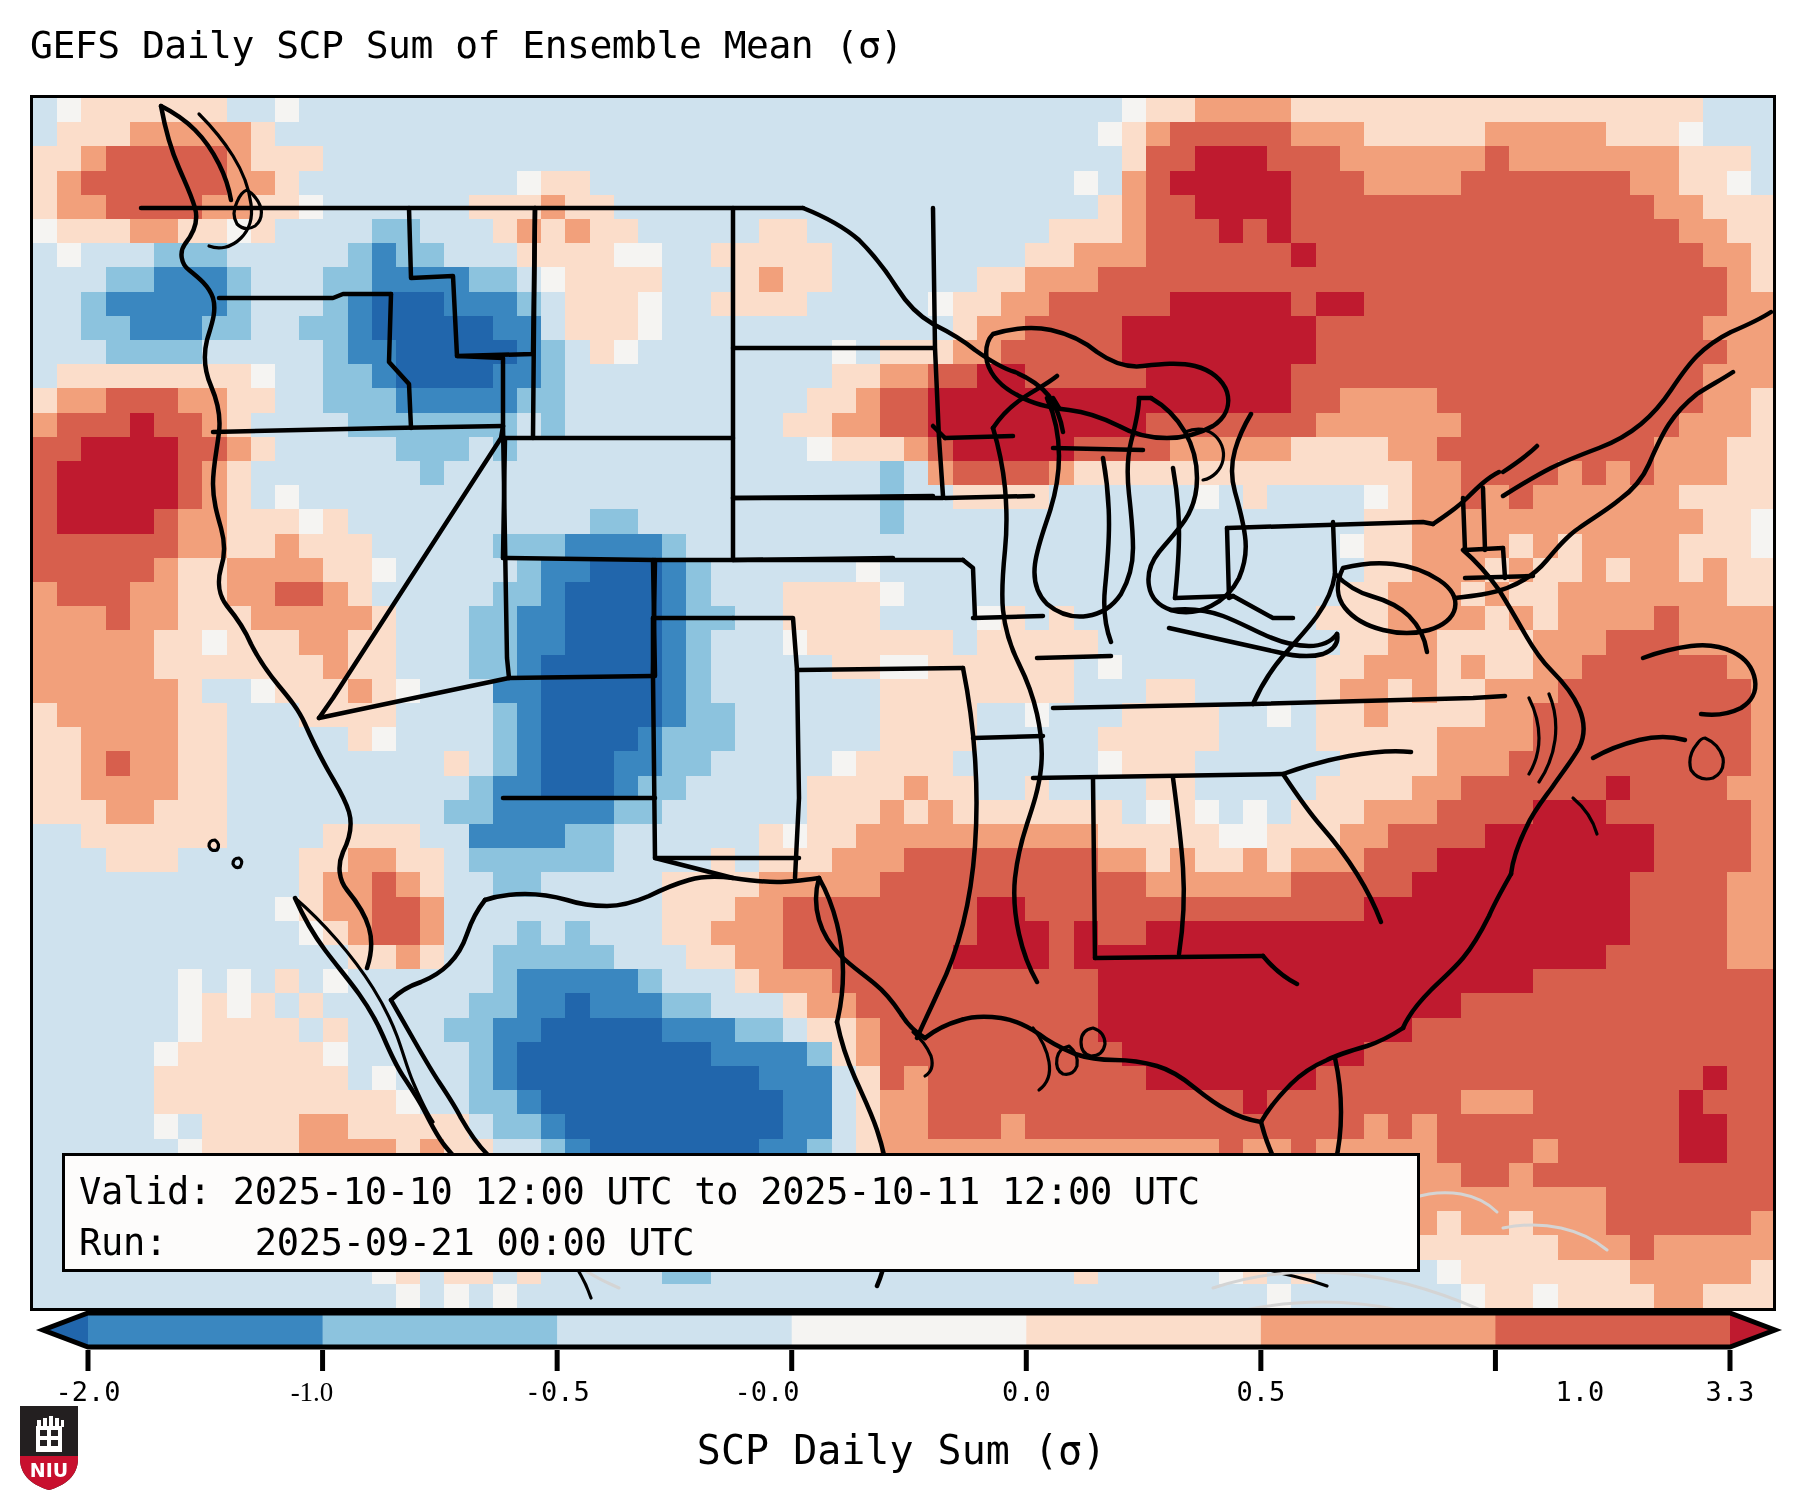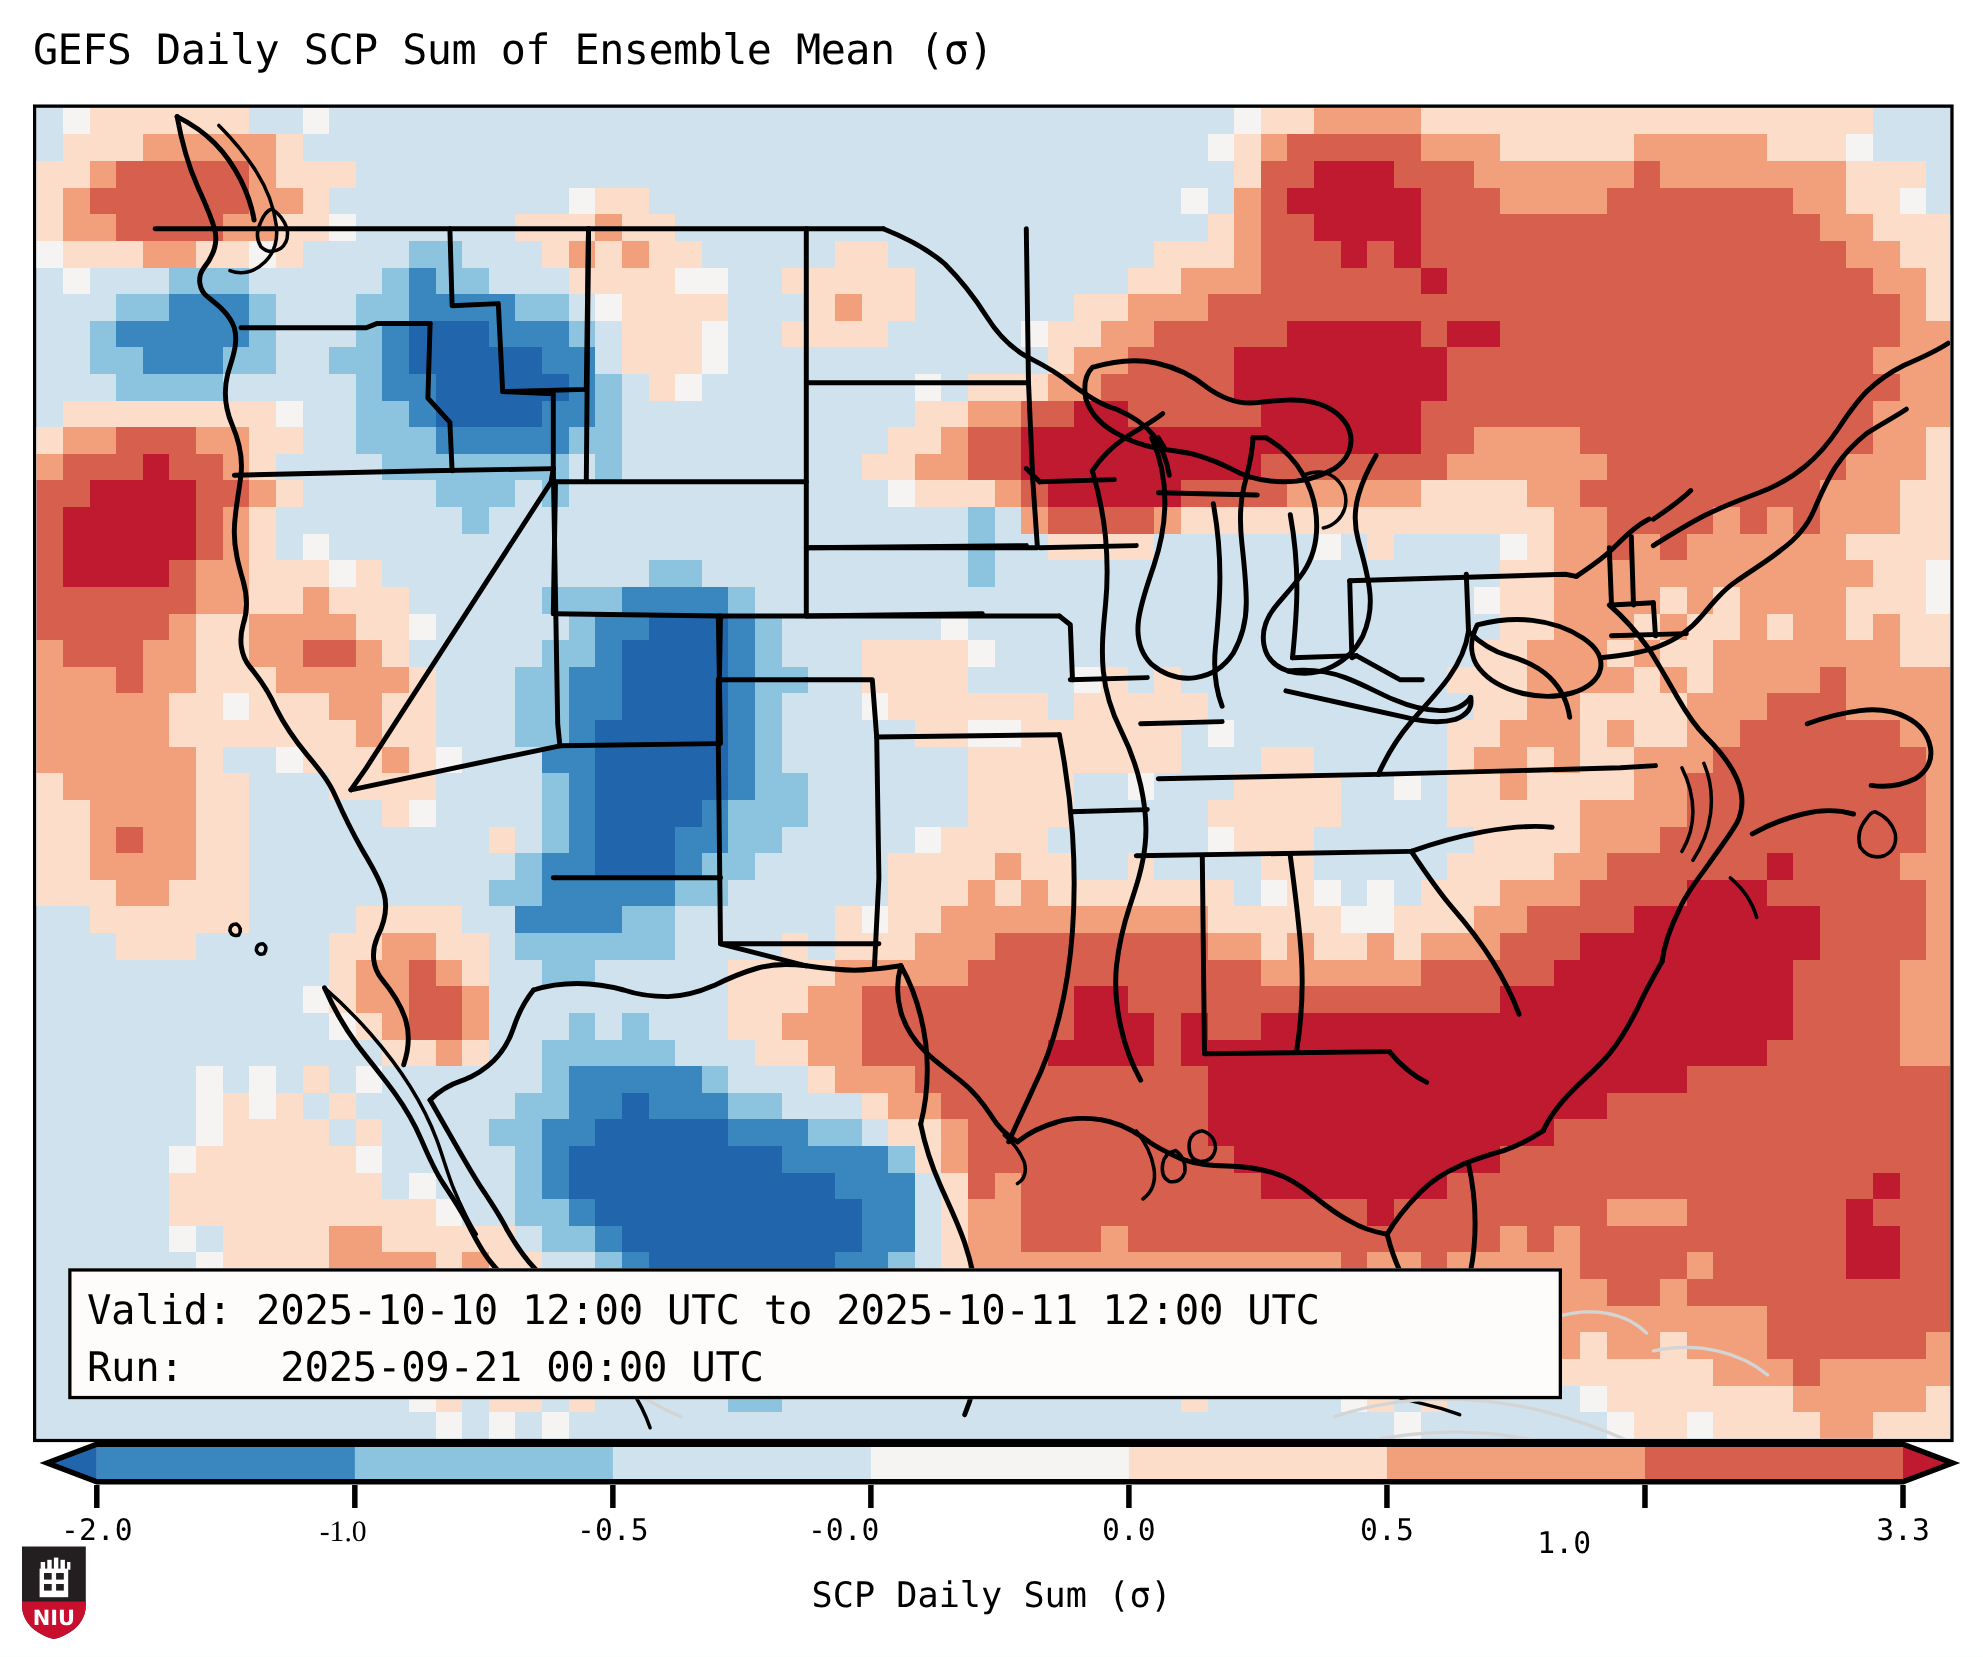--- a/index.html
+++ b/index.html
@@ -106,21 +106,21 @@
     transform: translateX(-50%);
     white-space: nowrap;
   }
 
   #cbar-axis-label {
     position: absolute;
     left: 0;
     top: 1425px;
     width: 1803px;
     text-align: center;
-    font-size: 32px;
+    font-size: 40px;
     line-height: 50px;
     color: #000000;
     white-space: nowrap;
   }
 
   
   #niu-logo {
     position: absolute;
     left: 18px;
     top: 1404px;
@@ -310,21 +310,21 @@
         </g>
     </svg>
   </div>
   <div id="cbar-ticklabels">
       <div class="cbar-tick-label" style="left: 88px;">-2.0</div>
       <div class="cbar-tick-label" style="left: 312px; font-family: Liberation Serif, serif;">-1.0</div>
       <div class="cbar-tick-label" style="left: 557.143px;">-0.5</div>
       <div class="cbar-tick-label" style="left: 767px;">-0.0</div>
       <div class="cbar-tick-label" style="left: 1026.29px;">0.0</div>
       <div class="cbar-tick-label" style="left: 1260.86px;">0.5</div>
-      <div class="cbar-tick-label" style="left: 1422px; margin-top: 12px;">1.0</div>
+      <div class="cbar-tick-label" style="left: 1580px;">1.0</div>
       <div class="cbar-tick-label" style="left: 1730px;">3.3</div>
     </div>
 
   <div id="cbar-axis-label">SCP Daily Sum (σ)</div>
 
   <svg id="niu-logo" viewBox="0 0 62 88">
     <path d="M2 2 H60 V55 C60 72 46 82 31 86 C16 82 2 72 2 55 Z" fill="#231f20"></path>
     <path d="M2 52 H60 V55 C60 72 46 82 31 86 C16 82 2 72 2 55 Z" fill="#c8102e"></path>
     <g fill="#ffffff">
       <rect x="18" y="22" width="26" height="26"></rect>

